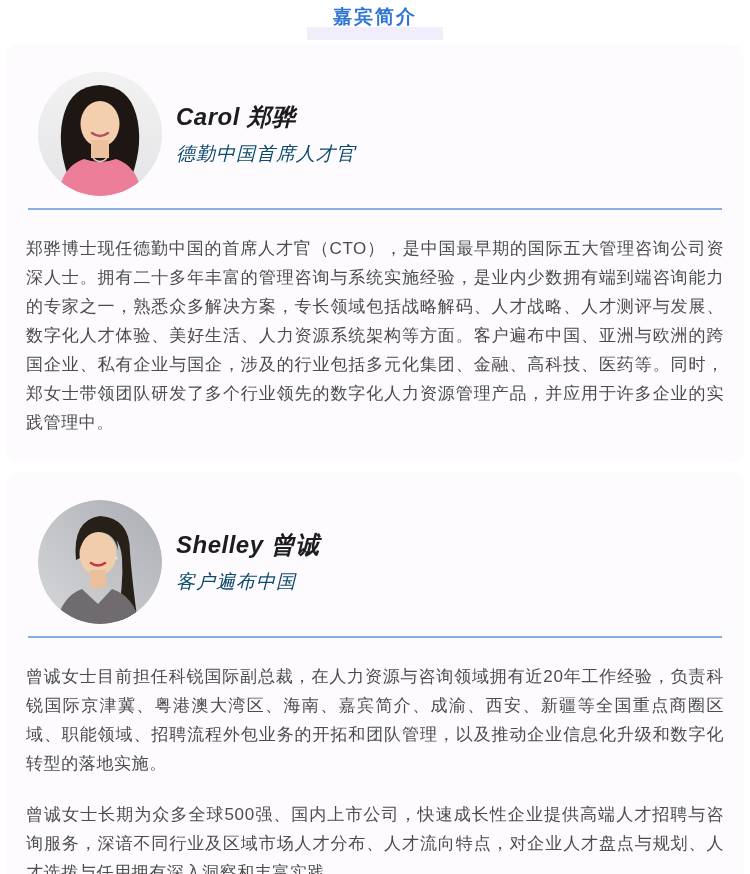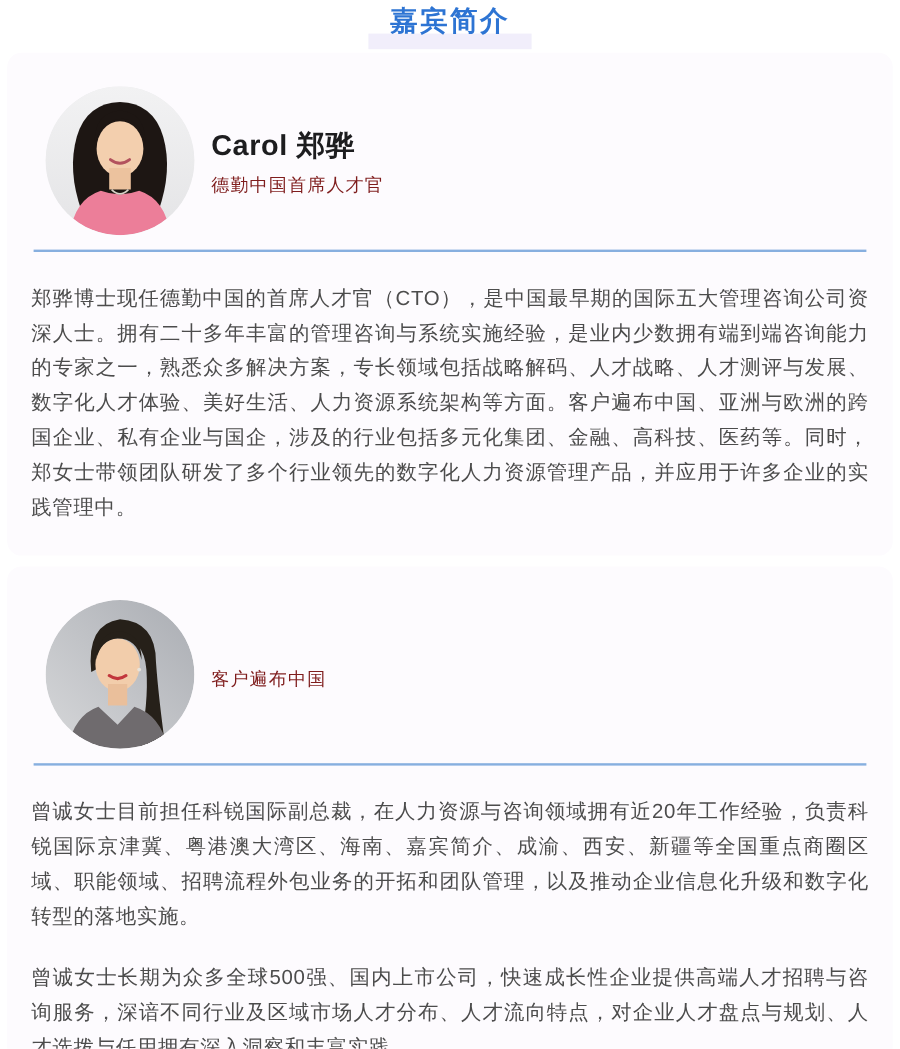--- a/index.html
+++ b/index.html
@@ -13,21 +13,21 @@
   
   .section-title-wrap {
     position: relative;
     height: 44px;
     text-align: center;
     padding-top: 5px;
   }
   .section-title {
     position: relative;
     display: inline-block;
-    font-size: 23px;
+    font-size: 19px;
     font-weight: bold;
     color: #2d74d3;
     letter-spacing: 2px;
     z-index: 2;
     line-height: 24px;
   }
   .section-title-bar {
     position: relative;
     width: 136px;
     height: 13px;
@@ -50,31 +50,31 @@
   }
   .avatar {
     flex: 0 0 124px;
     width: 124px;
     height: 124px;
     border-radius: 50%;
     overflow: hidden;
     background: #ececee;
   }
   .avatar svg { display: block; width: 124px; height: 124px; }
-  .profile-name-block { margin-left: 14px; }
+  .profile-name-block { margin-left: 14px; font-style: italic; }
   .profile-name {
     font-size: 24px;
     font-weight: bold;
     color: #1d1d1f;
     letter-spacing: 0.5px;
   }
   .profile-role {
     margin-top: 8px;
-    font-size: 15px;
-    color: #7f1d1d;
+    font-size: 19px;
+    color: #0c4a6e;
     letter-spacing: 1px;
   }
   .divider {
     border: none;
     border-top: 2px solid #87afdf;
     margin: 12px 8px 0;
   }
   .bio {
     margin: 24px 6px 0;
     font-size: 17px;
@@ -160,19 +160,20 @@
 
           <path d="M52 70 L68 70 L68 88 L52 88 Z" fill="#eabf9b"></path>
 
           <path d="M18 124 Q24 96 44 89 L60 104 L74 89 Q96 96 102 124 Z" fill="#6f6b6e"></path>
 
           <circle cx="78" cy="58" r="1.6" fill="#e8e3da"></circle>
         </g>
       </svg>
     </div>
     <div class="profile-name-block">
+      <div class="profile-name">Shelley 曾诚</div>
       <div class="profile-role">客户遍布中国</div>
     </div>
   </div>
   <hr class="divider">
   <p class="bio">曾诚女士目前担任科锐国际副总裁，在人力资源与咨询领域拥有近20年工作经验，负责科锐国际京津冀、粤港澳大湾区、海南、嘉宾简介、成渝、西安、新疆等全国重点商圈区域、职能领域、招聘流程外包业务的开拓和团队管理，以及推动企业信息化升级和数字化转型的落地实施。</p>
   <p class="bio">曾诚女士长期为众多全球500强、国内上市公司，快速成长性企业提供高端人才招聘与咨询服务，深谙不同行业及区域市场人才分布、人才流向特点，对企业人才盘点与规划、人才选拨与任用拥有深入洞察和丰富实践。</p>
 </div>
 
 </body></html>

